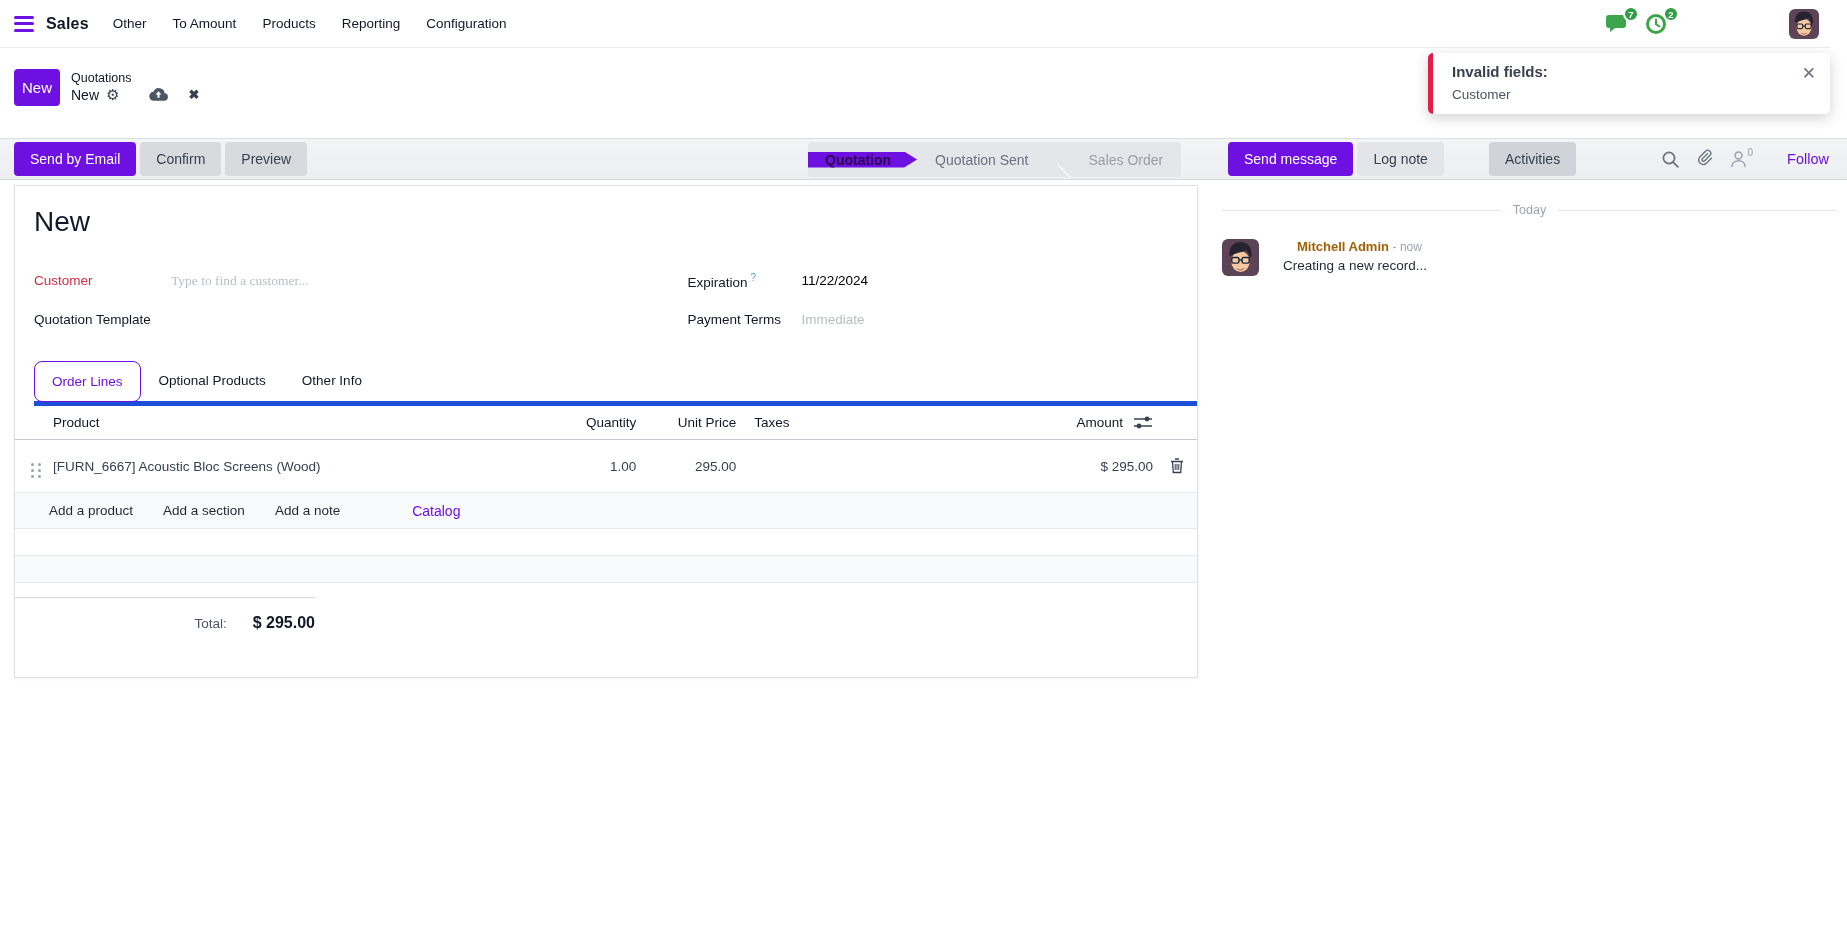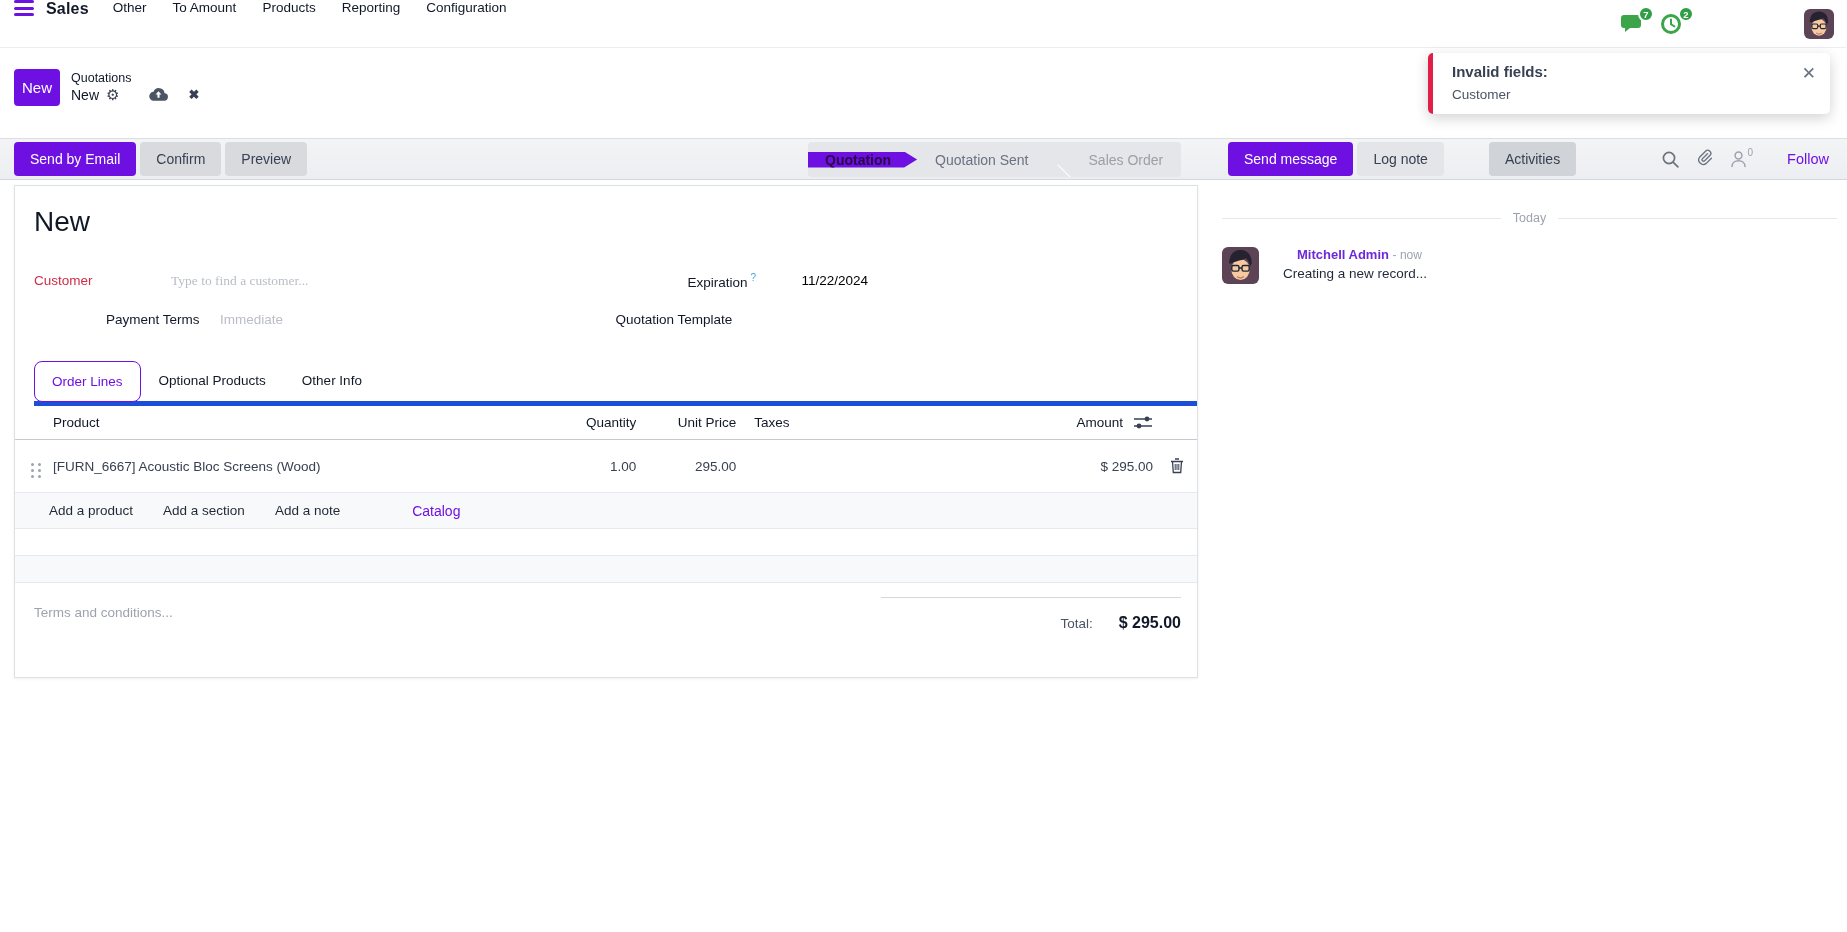--- a/index.html
+++ b/index.html
@@ -1,19 +1,19 @@
 <!DOCTYPE html>
 <html><head>
 <meta charset="utf-8">
 <style>
   * { margin:0; padding:0; box-sizing:border-box; }
   html,body { width:1847px; height:932px; background:#fff; font-family:"Liberation Sans", sans-serif; color:#111827; overflow:hidden; position:relative; }
 
   
-  .navbar { position:absolute; top:0; left:0; right:1px; height:48px; background:#fff; border-bottom:1px solid #ebedf0; display:flex; align-items:flex-start; padding-left:14px; }
+  .navbar { position:absolute; top:0; left:0; right:16px; height:48px; background:#fff; border-bottom:1px solid #ebedf0; display:flex; align-items:center; padding-left:14px; }
   .hamburger { width:20px; height:16px; display:flex; flex-direction:column; justify-content:space-between; cursor:pointer; margin-right:12px; }
   .hamburger span { display:block; height:3px; border-radius:2px; background:#6f10e3; }
   .brand { font-size:16px; font-weight:700; letter-spacing:.2px; margin-right:24px; }
   .nav-items { display:flex; gap:26px; font-size:13.5px; color:#111827; }
   .nav-items div { cursor:pointer; }
   .nav-right { position:absolute; right:160px; top:12px; display:flex; gap:14px; align-items:center; }
   .nav-icon { position:relative; width:26px; height:24px; cursor:pointer; }
   .badge { position:absolute; top:-6px; right:-8px; min-width:16px; height:16px; border-radius:8px; background:#2f9e44; border:2px solid #fff; color:#fff; font-size:9.5px; font-weight:700; display:flex; align-items:center; justify-content:center; padding:0 3px; }
   .avatar-btn { position:absolute; right:12px; top:9px; width:30px; height:30px; border-radius:6px; overflow:hidden; cursor:pointer; }
 
@@ -97,26 +97,26 @@
   .emptyrow.alt { background:#f8f9fa; }
 
   .sheet-footer { display:flex; margin-top:14px; }
   .terms { flex:1; padding-left:19px; padding-top:8px; font-size:13.5px; color:#9ca3af; cursor:text; }
   .totals { width:300px; margin-right:16px; border-top:1px solid #d5d8dc; padding-top:16px; display:flex; justify-content:flex-end; align-items:baseline; gap:26px; }
   .total-label { font-size:13.5px; color:#4b5563; }
   .total-value { font-size:16px; font-weight:700; color:#111827; }
 
   
   .chatter { position:absolute; top:185px; left:1222px; right:10px; }
-  .day-divider { display:flex; align-items:center; margin-top:26px; color:#9ca3af; font-size:12.5px; gap:12px; }
+  .day-divider { display:flex; align-items:center; margin-top:18px; color:#9ca3af; font-size:12.5px; gap:12px; }
   .day-divider::before, .day-divider::after { content:""; flex:1; height:1px; background:#e5e7eb; }
   .message { display:flex; margin-top:22px; gap:10px; }
   .msg-avatar { width:37px; height:37px; border-radius:6px; overflow:hidden; flex-shrink:0; cursor:pointer; }
   .msg-author-line { font-size:13px; }
-  .msg-author { font-weight:700; color:#6d28d9;padding-left:28px; }
+  .msg-author { font-weight:700; color:#a16207;padding-left:28px; }
   .msg-time { color:#9ca3af; font-size:12px; }
   .msg-body { font-size:13.5px; color:#1f2937; margin-top:4px; margin-left:14px; }
 </style>
 </head>
 <body>
 
 <div class="navbar">
   <div class="hamburger">
       <span></span>
       <span></span>
@@ -229,27 +229,27 @@
 
   <div class="fields">
     <div class="frow">
       <span class="flabel invalid">Customer</span>
       <input class="finput" placeholder="Type to find a customer..." style="">
     </div>
     <div class="frow rcol">
       <span class="flabel"><span>Expiration</span><sup class="help-sup">?</sup></span>
       <span class="fvalue">11/22/2024</span>
     </div>
+    <div class="frow">
+      <span class="flabel">Quotation Template</span>
+      <span class="fvalue"></span>
+    </div>
     <div class="frow rcol">
       <span class="flabel">Payment Terms</span>
       <span class="fvalue placeholder">Immediate</span>
-    </div>
-    <div class="frow">
-      <span class="flabel">Quotation Template</span>
-      <span class="fvalue"></span>
     </div>
   </div>
 
   <div class="tabs">
     <div class="tab active">Order Lines</div>
     <div class="tab">Optional Products</div>
     <div class="tab">Other Info</div>
   </div>
 
   <table class="olines">
@@ -305,21 +305,20 @@
   <div class="addrow">
     <span>Add a product</span>
     <span>Add a section</span>
     <span>Add a note</span>
     <span class="catalog">Catalog</span>
   </div>
   <div class="emptyrow"></div>
   <div class="emptyrow alt"></div>
 
   <div class="sheet-footer">
-    <div class="terms">Terms and conditions...</div>
     <div class="totals">
       <span class="total-label">Total:</span>
       <span class="total-value">$ 295.00</span>
     </div>
   </div>
 </div>
 
 <div class="chatter">
   <div class="day-divider">Today</div>
   <div class="message">

